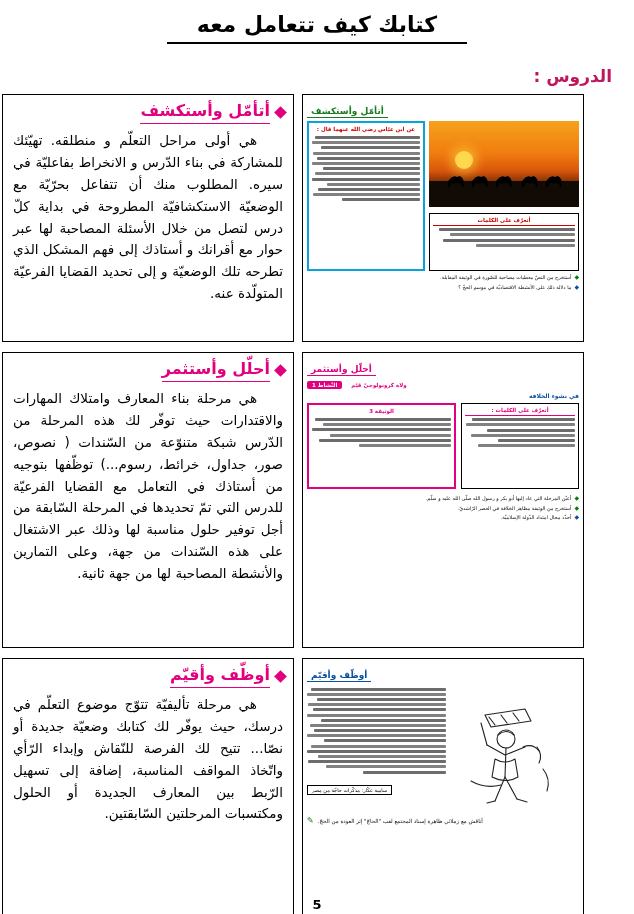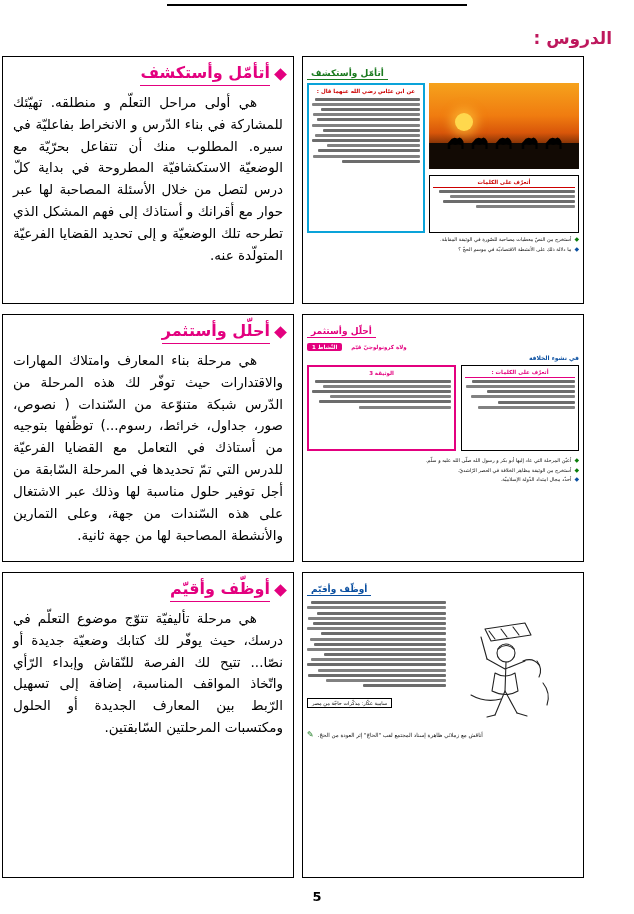--- a/index.html
+++ b/index.html
@@ -116,21 +116,21 @@
     font-size: 13.5px;
     line-height: 1.62;
     font-family: "DejaVu Sans", "Liberation Sans", sans-serif;
     padding: 2px 2px 0 2px;
     flex: 1 1 auto;
   }
   .sec-body .indent { display: inline-block; width: 26px; }
 
   
   .row-1 .right-col, .row-1 .left-col { height: 248px; }
-  .row-2 .right-col, .row-2 .left-col { height: 248px; }
+  .row-2 .right-col, .row-2 .left-col { height: 296px; }
   .row-3 .right-col, .row-3 .left-col { height: 306px; }
 
   
   .mini-head {
     text-align: left;
     direction: rtl;
     font-size: 9px;
     font-weight: bold;
     color: #1a7a1f;
     border-bottom: 1px solid #1a7a1f;
@@ -263,20 +263,21 @@
     display:flex; flex-direction: row-reverse; gap:4px; align-items:flex-start; direction:rtl;
     font-size:5.5px; line-height:1.5; margin-top:4px; color:#111;
   }
   .pencil-ico { flex:0 0 auto; font-size:8px; line-height:1; color:#1a7a1f;}
 </style>
 </head>
 <body>
 
 <div class="page">
 
+  <div class="page-title">كتابك كيف تتعامل معه</div>
   <div class="title-rule"></div>
 
   <div class="lessons-heading">الدروس :</div>
 
   <div class="rows">
 
     <div class="row row-1">
 
       <div class="right-col">
         <div class="sec-head">

